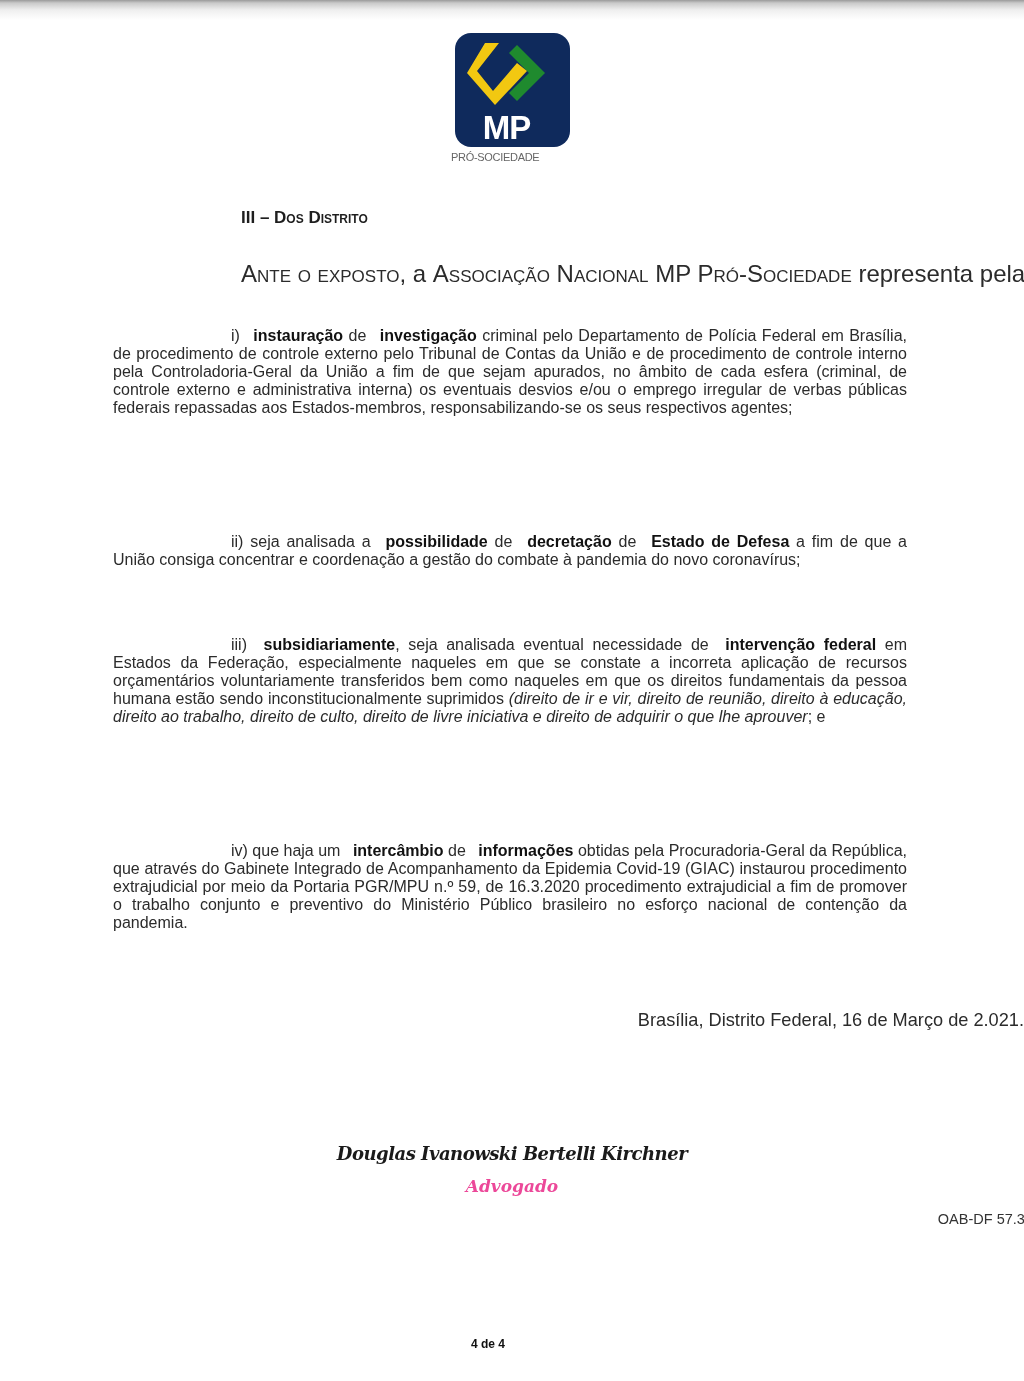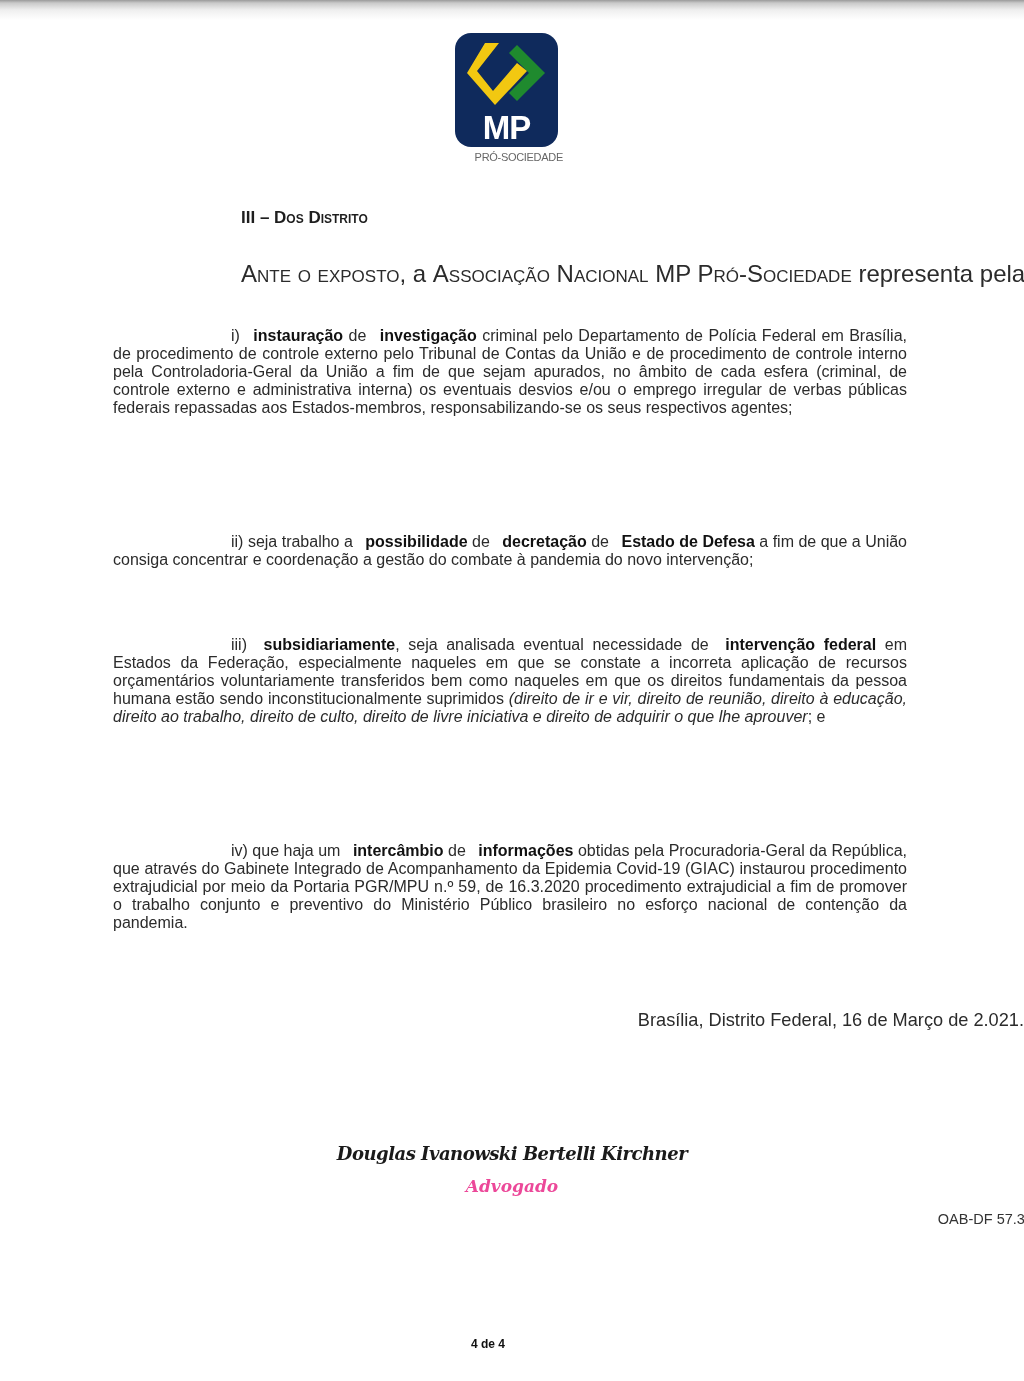--- a/index.html
+++ b/index.html
@@ -13,31 +13,31 @@
       color: #2b2b2b;
     }
     .top-shadow {
       position: absolute; left: 0; top: 0; width: 1024px; height: 20px;
       background: linear-gradient(to bottom, #9a9a9a 0px, #c9c9c9 3px, #efefef 10px, #ffffff 20px);
     }
     .logo {
       position: absolute; left: 455px; top: 33px; width: 104px; height: 132px;
     }
     .logo-box {
-      position: absolute; left: 0; top: 0; width: 103px; height: 114px;
+      position: absolute; left: 0; top: 0; width: 115px; height: 114px;
       background: #0f2a5c; border-radius: 16px; overflow: hidden;
     }
     .logo-mp {
       position: absolute; left: 0; width: 103px; top: 78px;
       text-align: center; color: #ffffff; font-weight: bold; font-size: 33px;
       letter-spacing: -1px; line-height: 34px;
     }
     .logo-sub {
       position: absolute; left: -4px; width: 112px; top: 118px;
-      text-align: right; color: #666; font-size: 11px; letter-spacing: -0.3px;
+      text-align: left; color: #666; font-size: 11px; letter-spacing: -0.3px;
     }
     .content {
       position: absolute; left: 113px; width: 794px; top: 0;
       font-size: 18.2px; line-height: 25.9px;
     }
     .section-title {
       position: absolute; left: 241px; top: 208px; font-weight: bold;
       font-size: 17px; color: #1e1e1e; font-variant: small-caps;
     }
     .intro {
@@ -96,21 +96,21 @@
 
 <div class="section-title">III – Dos Distrito</div>
 
 <div class="intro">
   <span>Ante o exposto</span><span class="lc">, a </span><span>Associação Nacional MP Pró-Sociedade</span><span class="lc"> representa pela:</span>
 </div>
 
 <div class="content">
 </div>
 <p class="para" id="p1"><span>i) </span><b>instauração</b><span> de </span><b>investigação</b><span> criminal pelo Departamento de Polícia Federal em Brasília, de procedimento de controle externo pelo Tribunal de Contas da União e de procedimento de controle interno pela Controladoria-Geral da União a fim de que sejam apurados, no âmbito de cada esfera (criminal, de controle externo e administrativa interna) os eventuais desvios e/ou o emprego irregular de verbas públicas federais repassadas aos Estados-membros, responsabilizando-se os seus respectivos agentes;</span></p>
-<p class="para" id="p2"><span>ii) seja trabalho a </span><b>possibilidade</b><span> de </span><b>decretação</b><span> de </span><b>Estado de Defesa</b><span> a fim de que a União consiga concentrar e coordenação a gestão do combate à pandemia do novo intervenção;</span></p>
+<p class="para" id="p2"><span>ii) seja analisada a </span><b>possibilidade</b><span> de </span><b>decretação</b><span> de </span><b>Estado de Defesa</b><span> a fim de que a União consiga concentrar e coordenação a gestão do combate à pandemia do novo coronavírus;</span></p>
 <p class="para" id="p3"><span>iii) </span><b>subsidiariamente</b><span>, seja analisada eventual necessidade de </span><b>intervenção federal</b><span> em Estados da Federação, especialmente naqueles em que se constate a incorreta aplicação de recursos orçamentários voluntariamente transferidos bem como naqueles em que os direitos fundamentais da pessoa humana estão sendo inconstitucionalmente suprimidos </span><i>(direito de ir e vir, direito de reunião, direito à educação, direito ao trabalho, direito de culto, direito de livre iniciativa e direito de adquirir o que lhe aprouver</i><span>; e</span></p>
 <p class="para" id="p4"><span>iv) que haja um </span><b>intercâmbio</b><span> de </span><b>informações</b><span> obtidas pela Procuradoria-Geral da República, que através do Gabinete Integrado de Acompanhamento da Epidemia Covid-19 (GIAC) instaurou procedimento extrajudicial por meio da Portaria PGR/MPU n.º 59, de 16.3.2020 procedimento extrajudicial a fim de promover o trabalho conjunto e preventivo do Ministério Público brasileiro no esforço nacional de contenção da pandemia.</span></p>
 
 <div class="date">Brasília, Distrito Federal, 16 de Março de 2.021.</div>
 
 <div class="signature">Douglas Ivanowski Bertelli Kirchner</div>
 <div class="role">Advogado</div>
 <div class="oab">OAB-DF 57.332</div>
 
 <div class="page-num">4 de 4</div>

